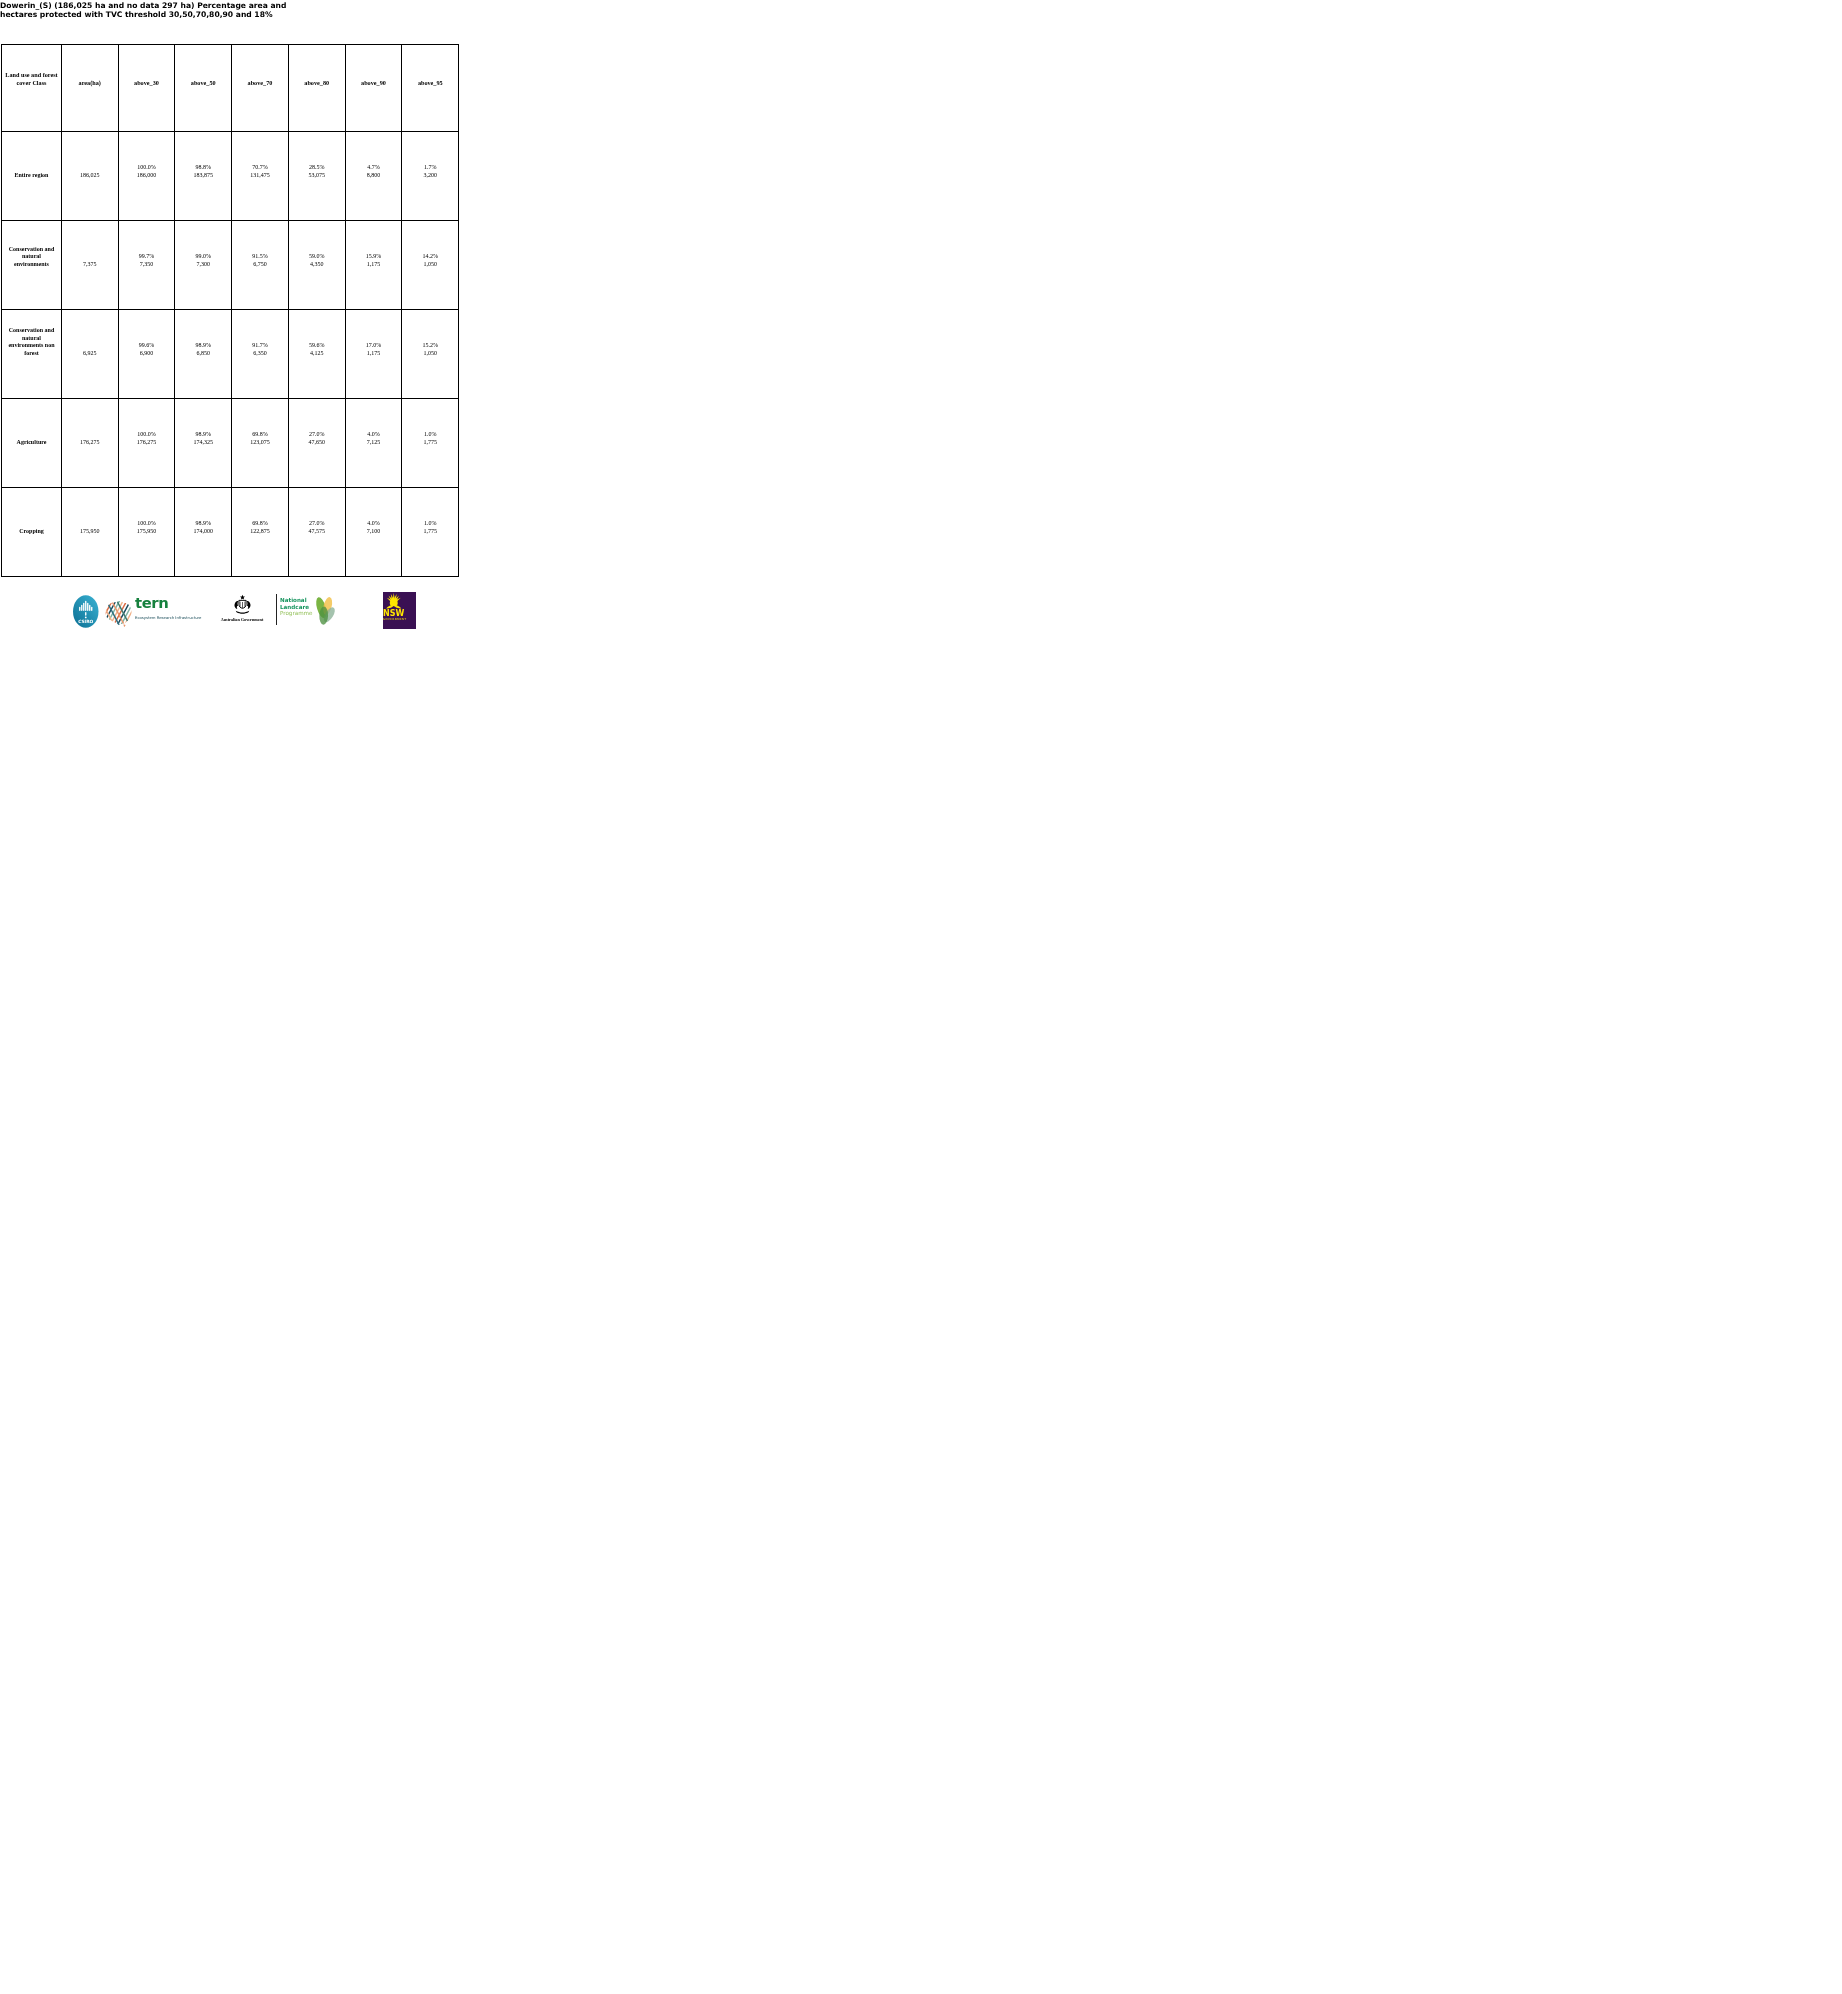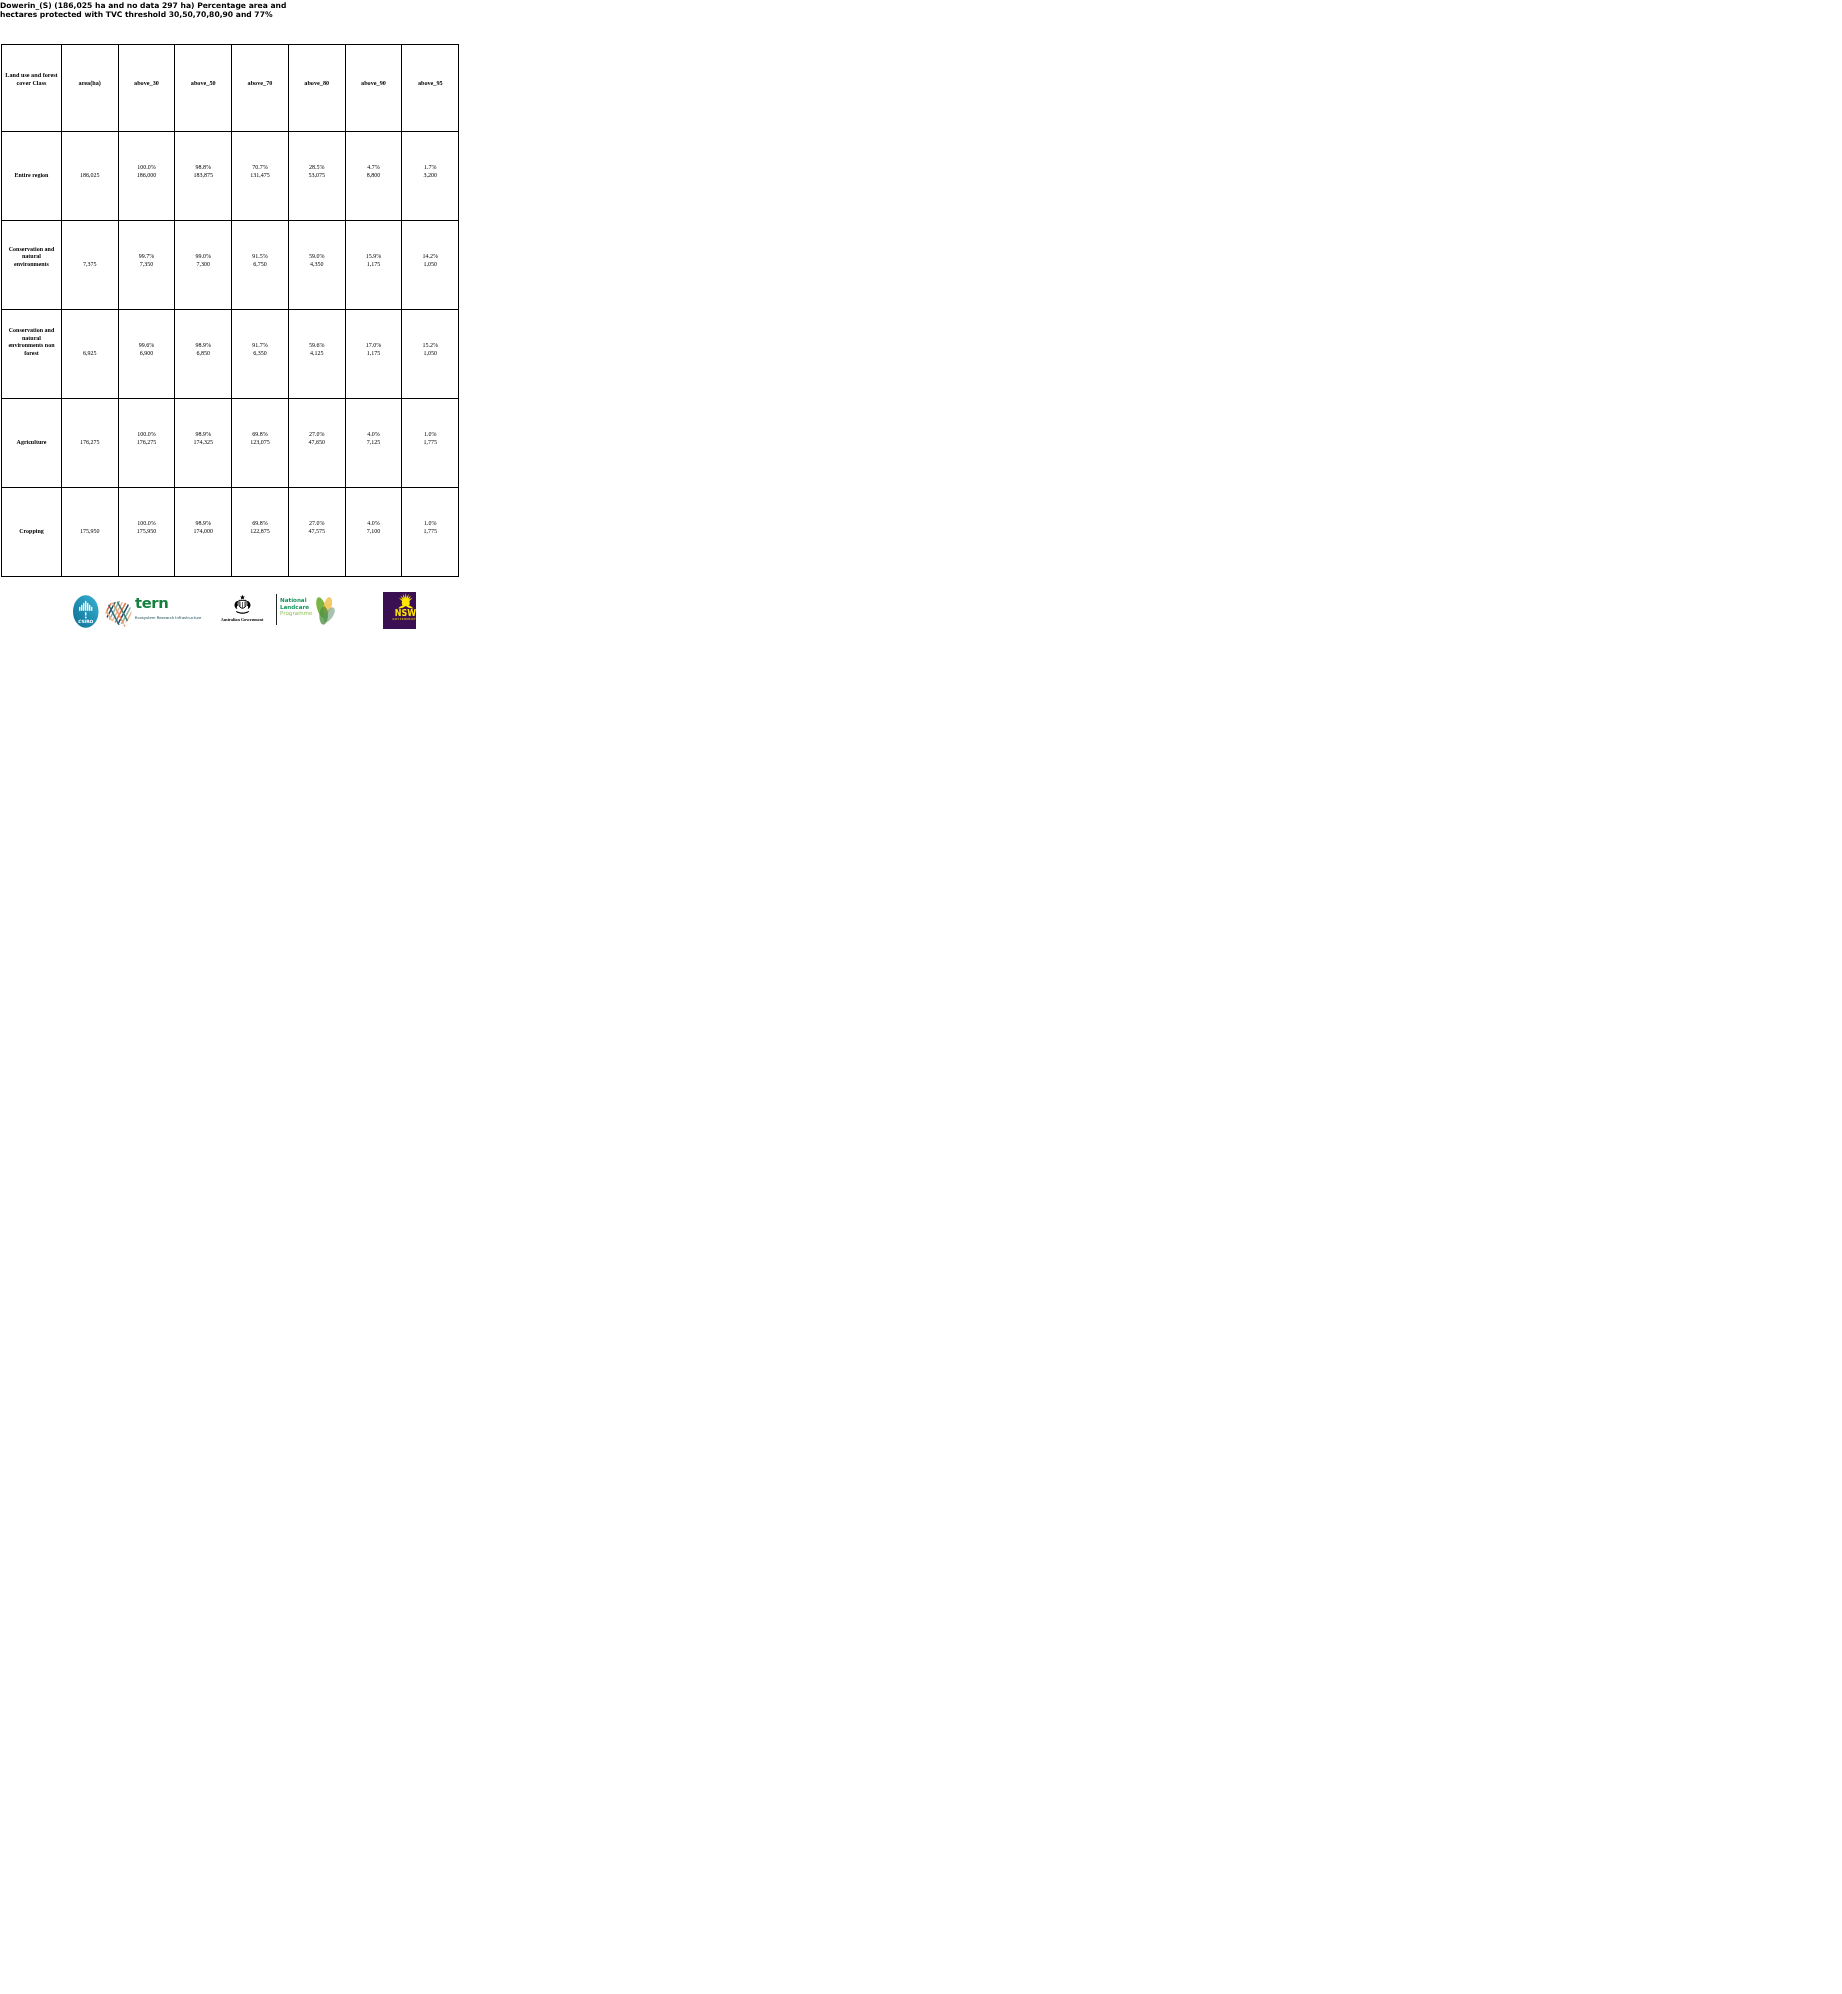--- a/index.html
+++ b/index.html
@@ -34,31 +34,31 @@
            font-size:3.8px;color:#174a57}
   .austgov{left:213px;top:1.6px;width:58px;text-align:center}
   .austgov .agtext{font-family:"Liberation Serif",serif;font-weight:bold;
                    font-size:4.2px;margin-top:0.8px;white-space:nowrap}
   .divider{left:276px;top:2.4px;width:0.8px;height:31px;background:#222}
   .landcare{left:280px;top:4.8px;font-family:"DejaVu Sans",sans-serif;
             font-weight:bold;font-size:5.6px;line-height:6.8px}
   .lc-dark{color:#17955f;display:block}
   .lc-light{color:#8fbe53;display:block;font-weight:normal}
   .leaves{left:311px;top:2.4px}
-  .nsw{left:383px;top:0;width:33px;height:37px;background:#3a1053;text-align:right;
+  .nsw{left:383px;top:0;width:33px;height:37px;background:#3a1053;text-align:left;
        font-family:"DejaVu Sans",sans-serif;color:#ffe600}
   .nsw .nswword{font-size:8px;font-weight:bold;line-height:8px;margin-top:-0.8px}
   .nsw .nswgov{font-size:2.6px;letter-spacing:0.5px;line-height:4px}
 </style>
 </head>
 <body>
 
 <div class="title">
   <div>Dowerin_(S) (186,025 ha and no data 297 ha) Percentage area and</div>
-  <div>hectares protected with TVC threshold 30,50,70,80,90 and 77%</div>
+  <div>hectares protected with TVC threshold 30,50,70,80,90 and 18%</div>
 </div>
 
 <table class="tvc">
   <colgroup>
     <col style="width:13.05%">
     <col style="width:12.42%">
       <col style="width:12.42%">
       <col style="width:12.42%">
     <col style="width:12.42%">
       <col style="width:12.42%">

